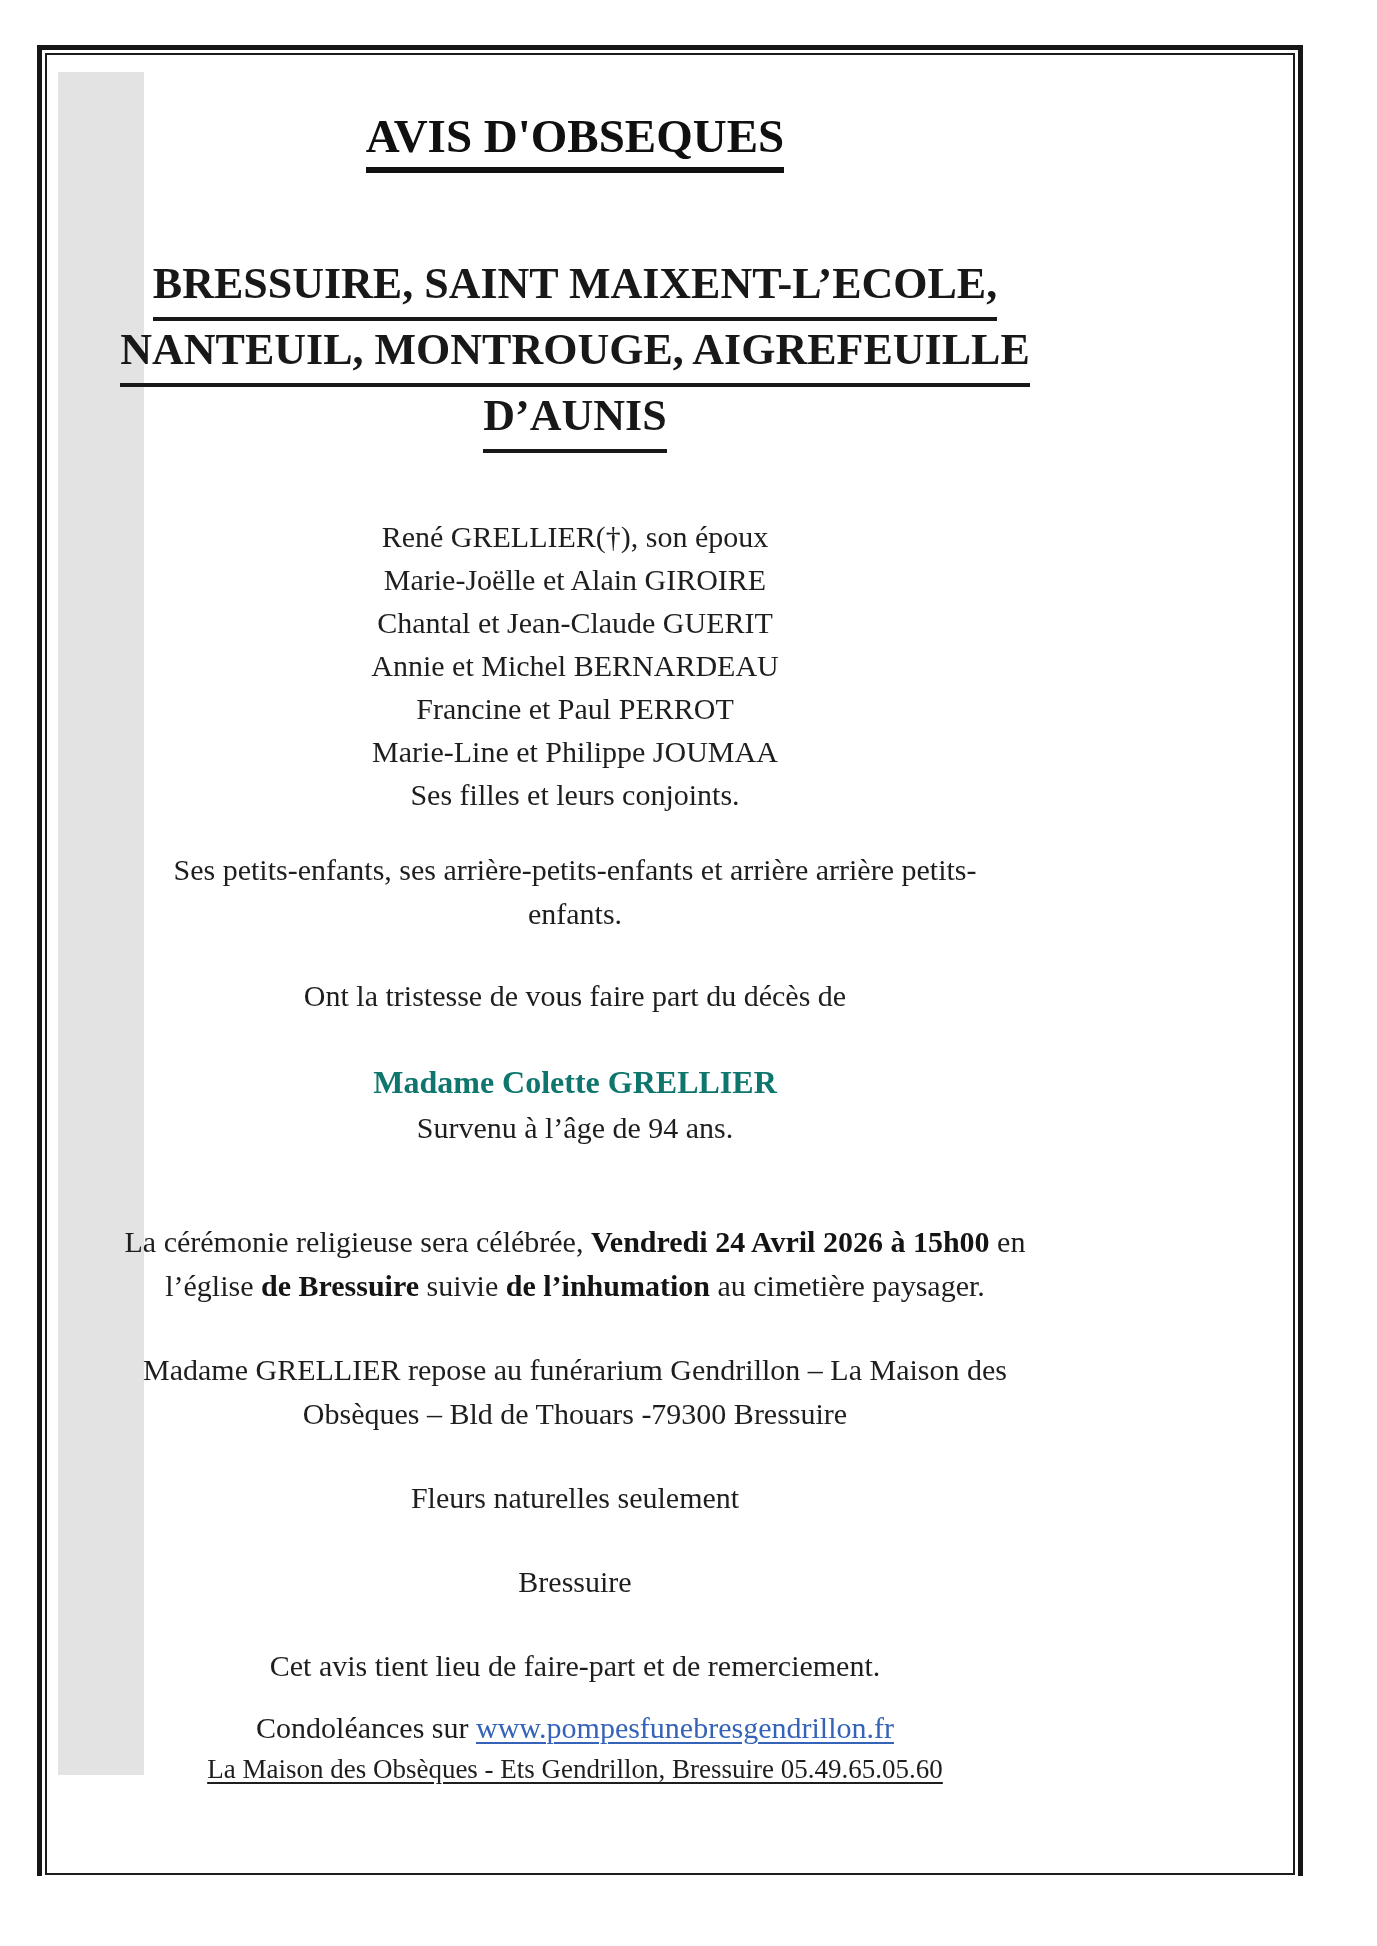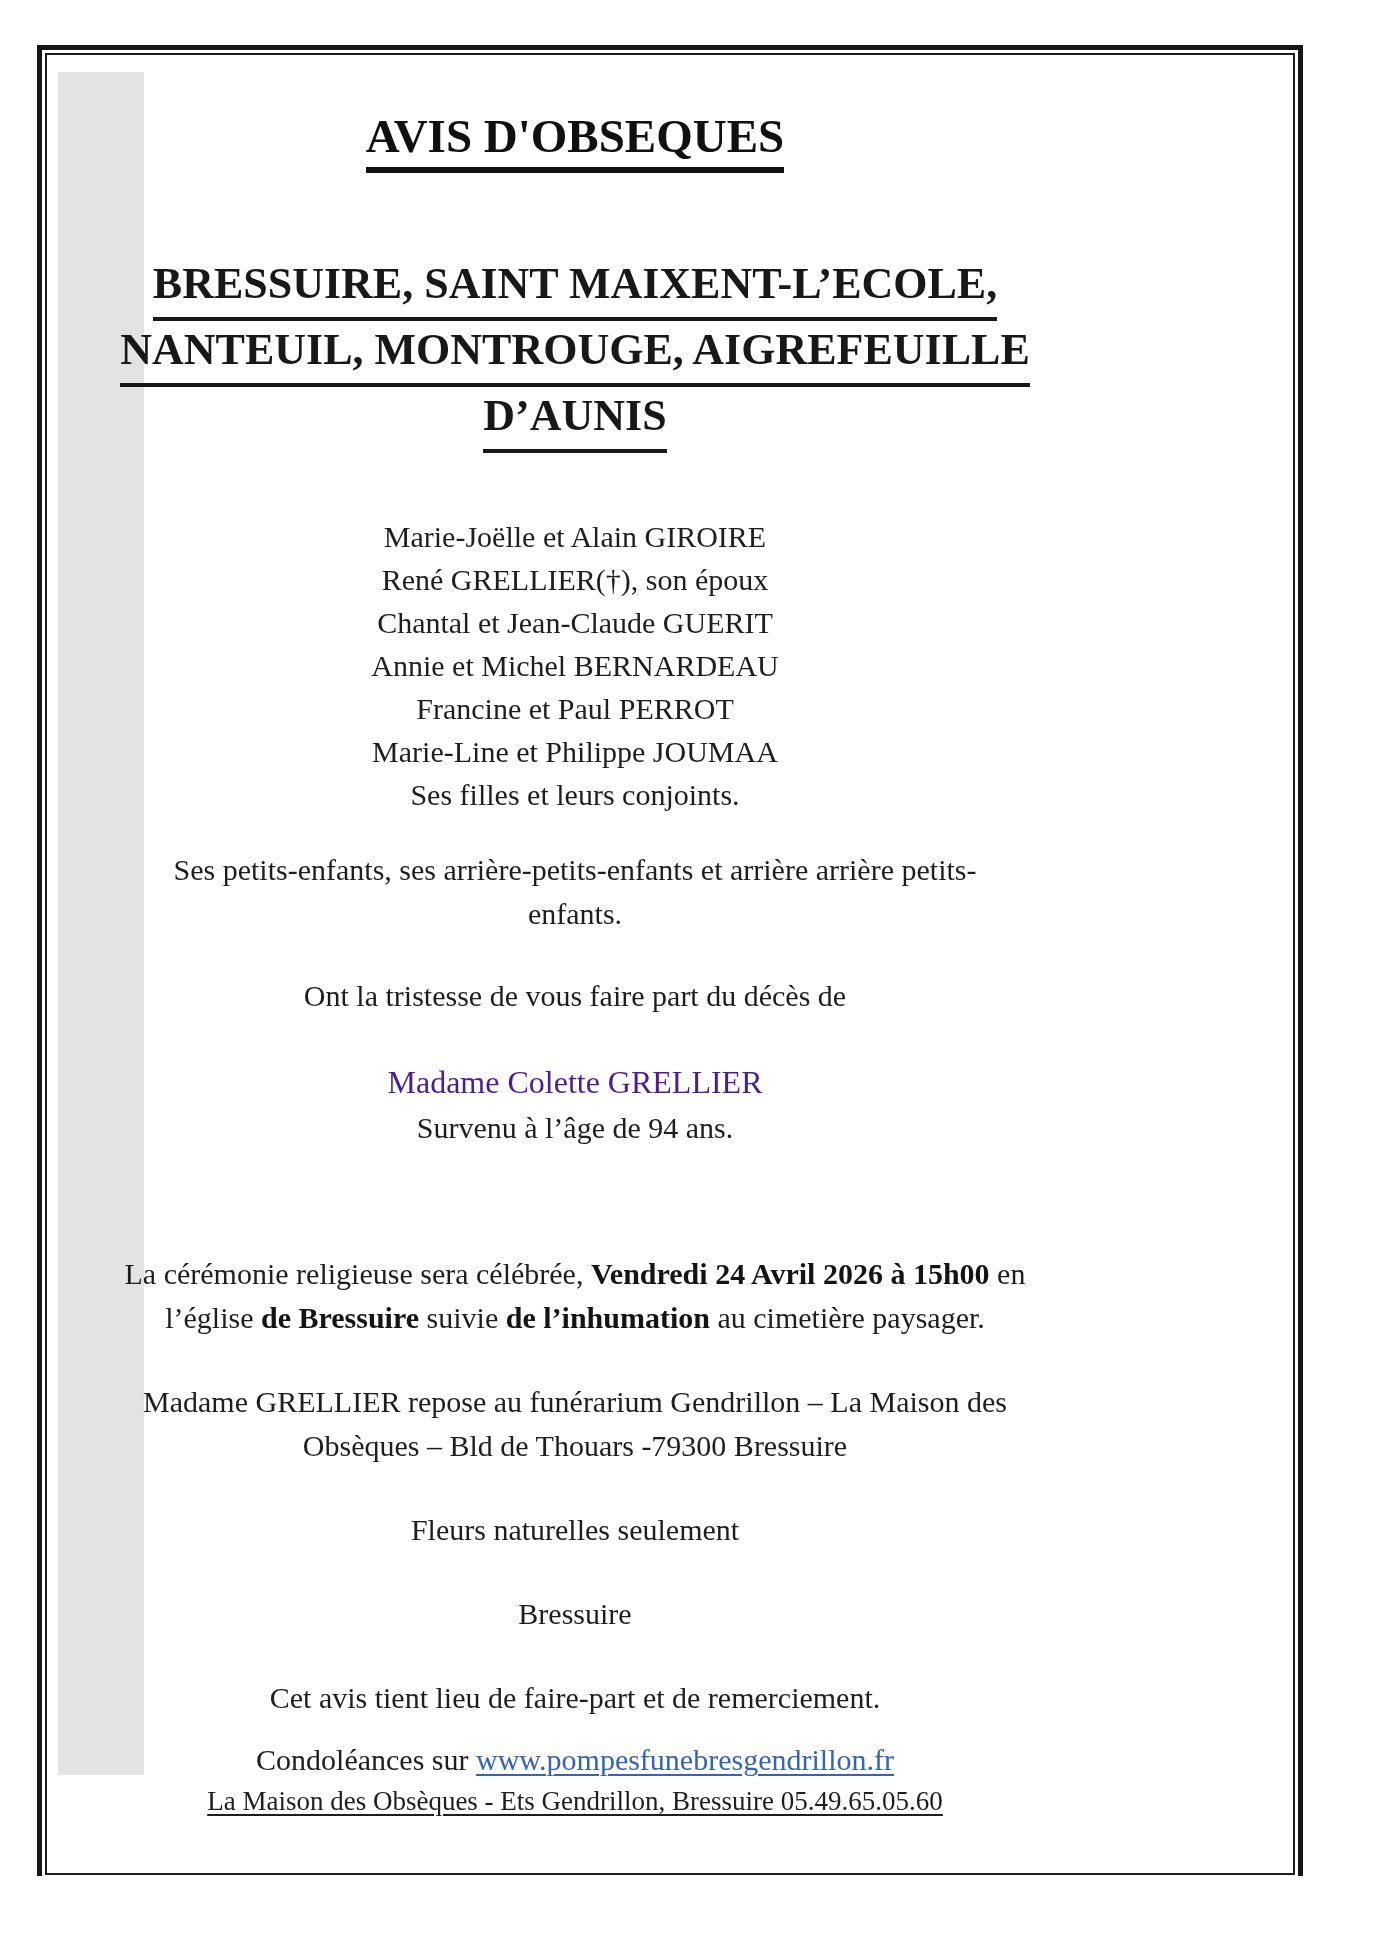--- a/index.html
+++ b/index.html
@@ -82,23 +82,23 @@
     font-size: 30px;
     line-height: 44px;
   }
   .grandchildren { margin-top: 32px; }
   .announcement  { margin-top: 38px; }
   .deceased-block {
     margin-top: 42px;
     font-size: 32px;
     line-height: 45px;
   }
-  .bold-name { font-weight: normal; color: #4c1d95; }
+  .bold-name { font-weight: bold; color: #0f766e; }
   .age-line { font-size: 30px; }
-  .ceremony  { margin-top: 102px; }
+  .ceremony  { margin-top: 70px; }
   .repose    { margin-top: 40px; }
   .flowers   { margin-top: 40px; }
   .thanks    { margin-top: 40px; }
   .closing   { margin-top: 40px; }
   .condolences { margin-top: 18px; }
   .condolences a {
     color: var(--link-color, #3563b8);
     text-decoration: underline;
     text-decoration-thickness: 2px;
     text-underline-offset: 4px;
@@ -130,22 +130,22 @@
       <span class="u-thick">AVIS D'OBSEQUES</span>
     </div>
 
     <div class="cities">
       <div><span class="u-thick">BRESSUIRE, SAINT MAIXENT-L’ECOLE,</span></div>
       <div><span class="u-thick">NANTEUIL, MONTROUGE, AIGREFEUILLE</span></div>
       <div><span class="u-thick">D’AUNIS</span></div>
     </div>
 
     <div class="family">
+      <div>René GRELLIER(†), son époux</div>
       <div>Marie-Joëlle et Alain GIROIRE</div>
-      <div>René GRELLIER(†), son époux</div>
       <div>Chantal et Jean-Claude GUERIT</div>
       <div>Annie et Michel BERNARDEAU</div>
       <div>Francine et Paul PERROT</div>
       <div>Marie-Line et Philippe JOUMAA</div>
       <div>Ses filles et leurs conjoints.</div>
     </div>
 
     <div class="para grandchildren">
       <div>Ses petits-enfants, ses arrière-petits-enfants et arrière arrière petits-</div>
       <div>enfants.</div>

